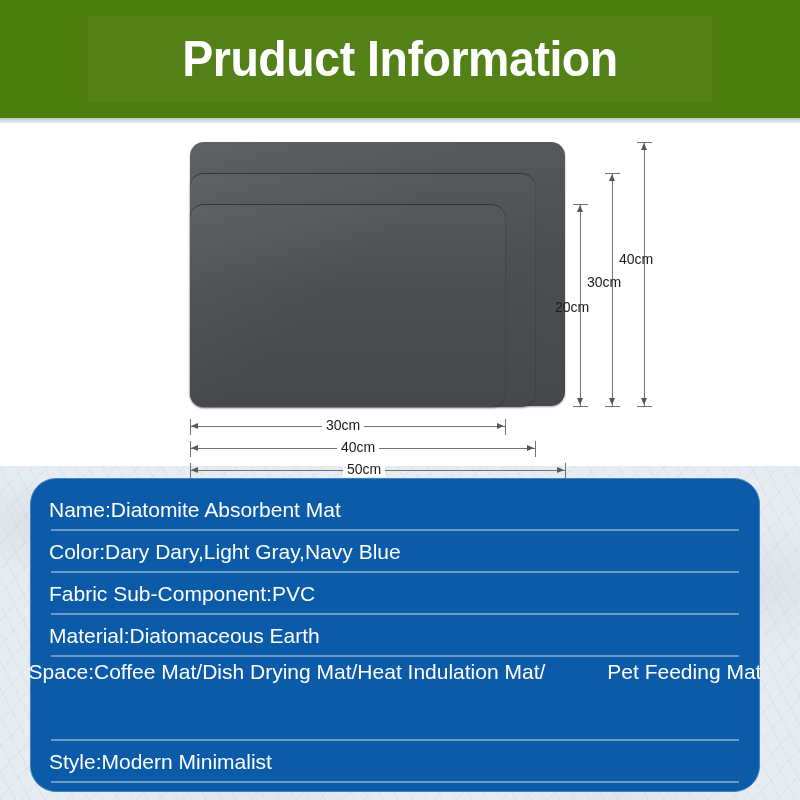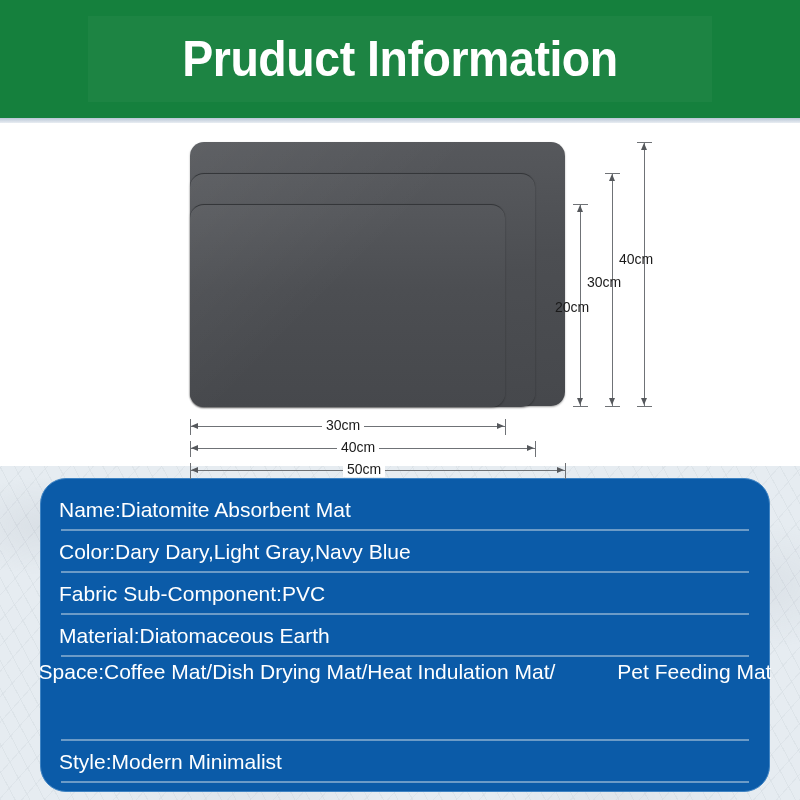--- a/index.html
+++ b/index.html
@@ -19,21 +19,21 @@
     background: #ffffff;
   }
 
   
   .header-banner {
     position: absolute;
     left: 0;
     top: 0;
     width: 800px;
     height: 118px;
-    background: #15803d;
+    background: #4d7c0f;
   }
   .header-inner-glow {
     position: absolute;
     left: 88px;
     top: 16px;
     width: 624px;
     height: 86px;
     background: rgba(255,255,255,0.035);
   }
   .header-title {
@@ -216,21 +216,21 @@
     width: 800px;
     height: 334px;
     opacity: 0.18;
     background-image:
       repeating-linear-gradient(62deg, rgba(140,150,162,0.55) 0px, rgba(140,150,162,0.55) 1px, rgba(140,150,162,0) 1px, rgba(140,150,162,0) 13px),
       repeating-linear-gradient(-48deg, rgba(140,150,162,0.45) 0px, rgba(140,150,162,0.45) 1px, rgba(140,150,162,0) 1px, rgba(140,150,162,0) 17px);
   }
 
   .spec-panel {
     position: absolute;
-    left: 40px;
+    left: 30px;
     top: 478px;
     width: 730px;
     height: 314px;
     background: #0b5ba8;
     border-radius: 26px;
     border: 1px solid #3f84c4;
     box-sizing: border-box;
     padding: 0 18px;
     z-index: 2;
   }

